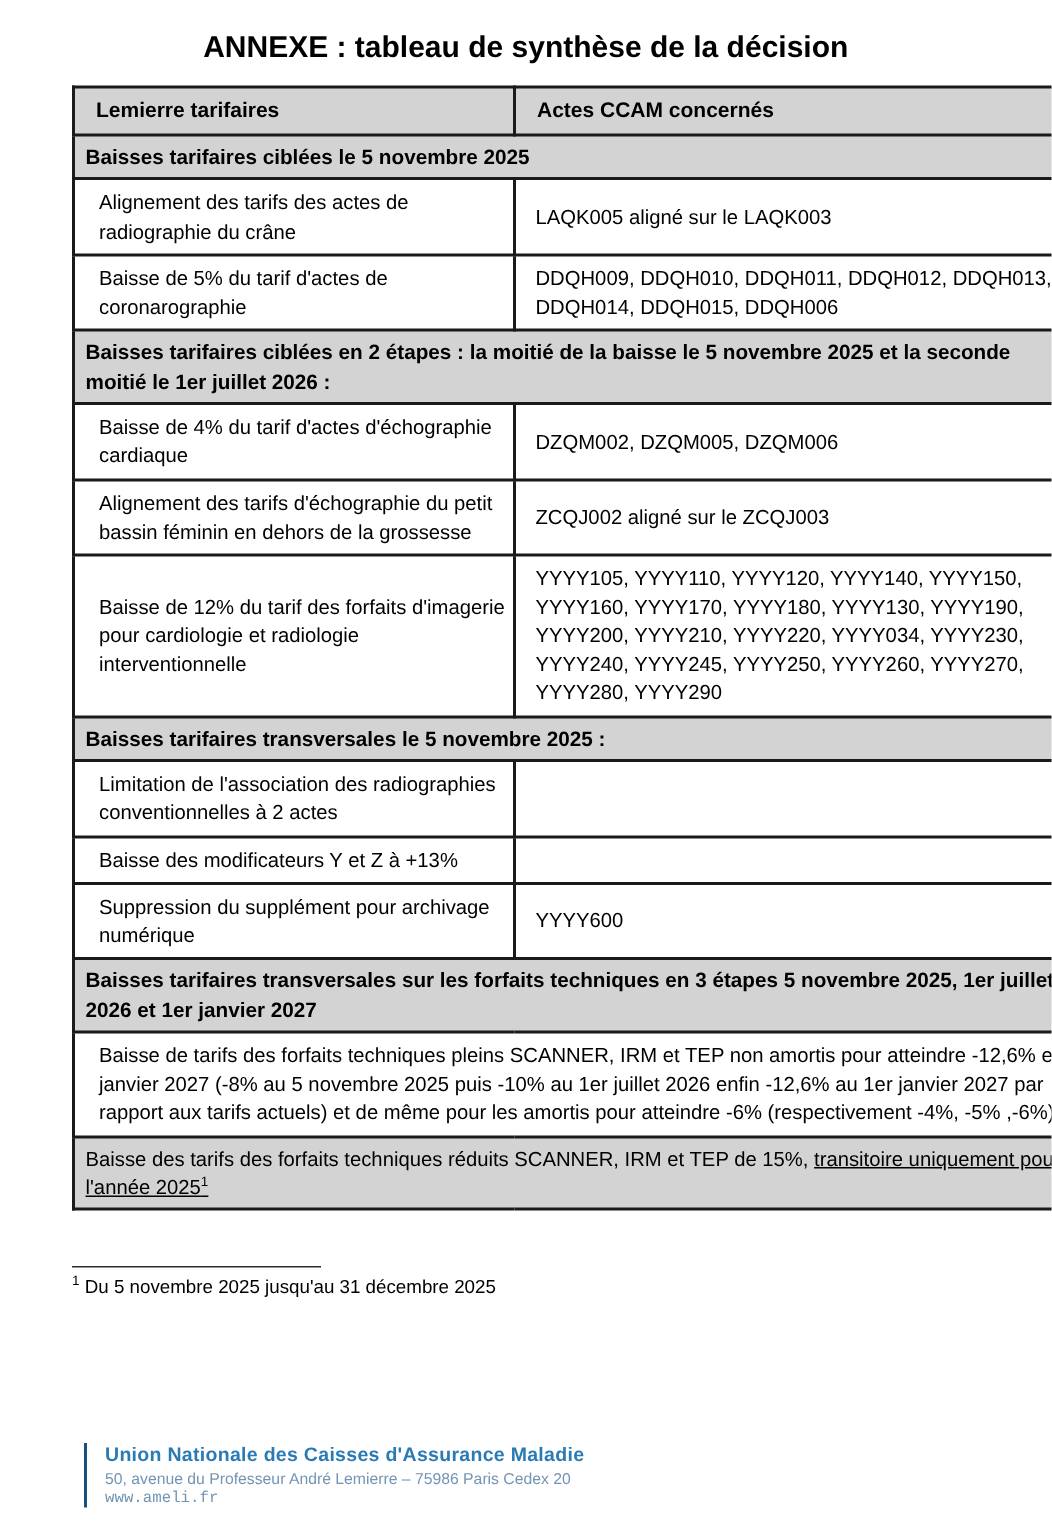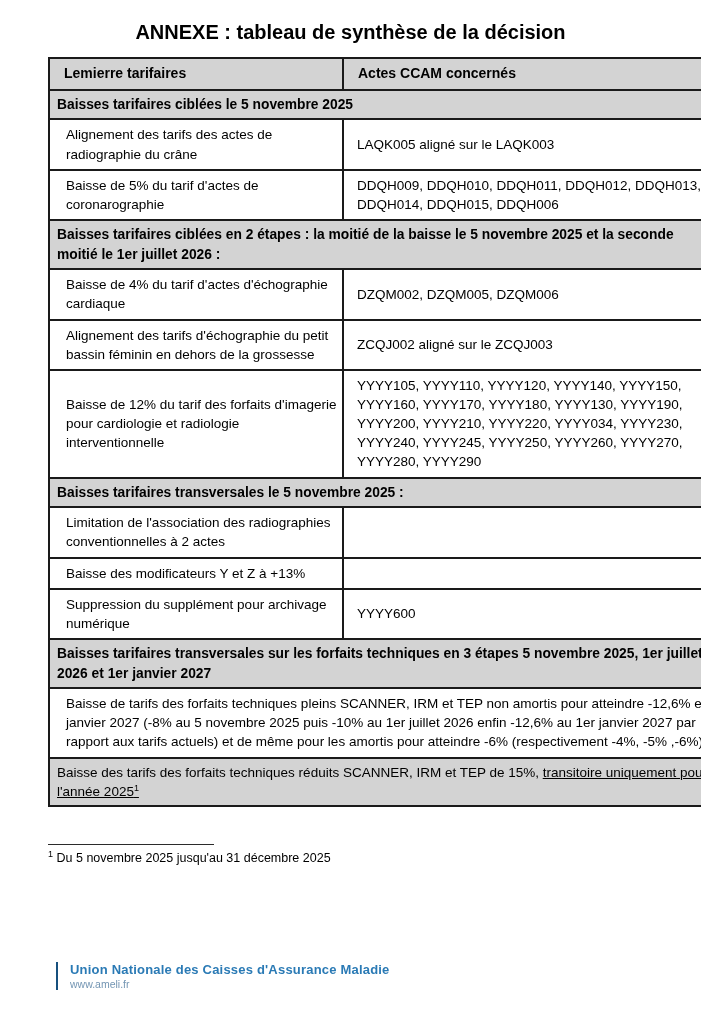--- a/index.html
+++ b/index.html
@@ -84,21 +84,21 @@
     color: var(--footer-org, #2a7ab5);
     font-weight: bold;
     font-size: 13px;
     letter-spacing: 0.2px;
   }
   .footer-address, .footer-website {
     color: var(--footer-muted, #7395b3);
     font-size: 10.5px;
     margin-top: 3px;
   }
-  .footer-website { margin-top: 1px; }
+  .footer-website { margin-top: 1px; font-family: Liberation Mono, monospace; }
 </style>
 </head>
 <body>
 
 <div class="page">
 
   <h1 class="doc-title">ANNEXE : tableau de synthèse de la décision</h1>
 
   <table class="synth-table">
     <thead>
@@ -161,17 +161,18 @@
       </tbody>
   </table>
 
   <div class="footnote-rule"></div>
   <p class="footnote"><sup>1</sup> <span>Du 5 novembre 2025 jusqu'au 31 décembre 2025</span></p>
 
   <div class="footer">
     <div class="footer-bar"></div>
     <div class="footer-text">
       <div class="footer-org">Union Nationale des Caisses d'Assurance Maladie</div>
+      <div class="footer-address">50, avenue du Professeur André Lemierre  –  75986 Paris Cedex 20</div>
       <div class="footer-website">www.ameli.fr</div>
     </div>
   </div>
 
 </div>
 
 </body></html>

